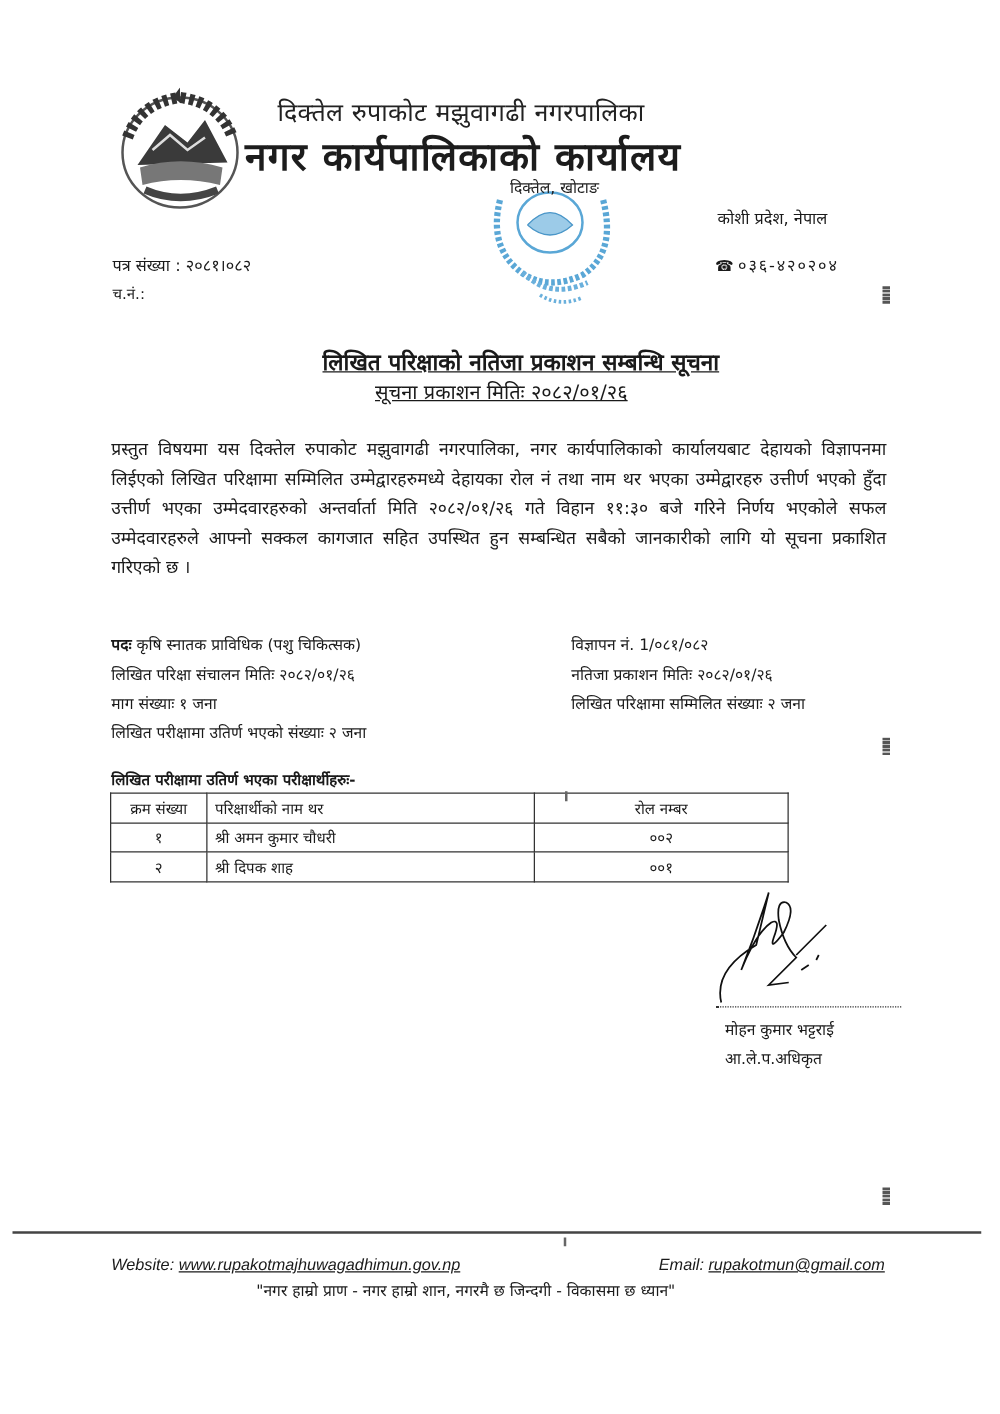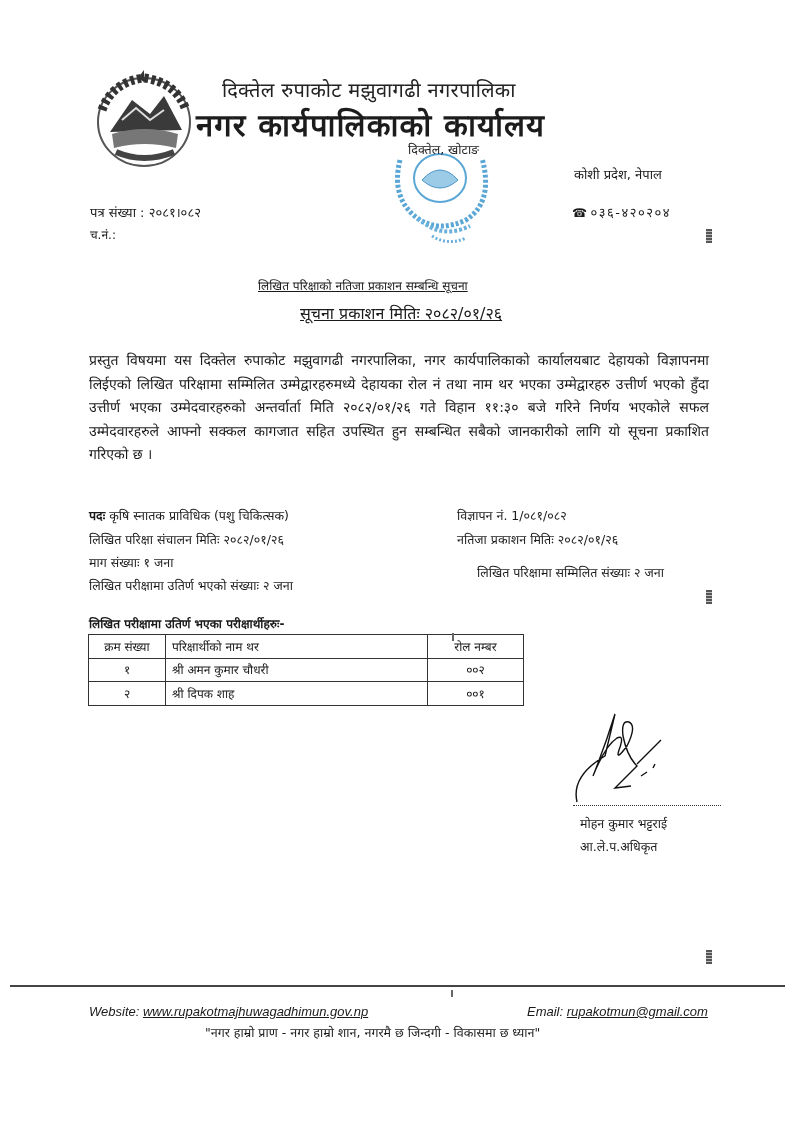--- a/index.html
+++ b/index.html
@@ -13,40 +13,40 @@
     .office-name { left: 196px; top: 103px; font-size: 31px; color: #1c1c1c; font-weight: bold; letter-spacing: 1px; }
     .place { left: 408px; top: 141px; font-size: 12.5px; color: #222; text-align: right; }
     .stamp { left: 370px; top: 140px; width: 140px; height: 115px; }
     .province { left: 574px; top: 165px; font-size: 13px; }
     .ref { left: 90px; top: 203px; font-size: 13px; }
     .chalani { left: 90px; top: 226px; font-size: 12px; }
     .phone { left: 572px; top: 203px; font-size: 13px; letter-spacing: 1.5px; }
     .phone-icon { display: inline-block; font-size: 12px; margin-right: 2px; }
 
     
-    .title1 { left: 258px; top: 277px; font-size: 12px; font-weight: normal; text-decoration: underline; }
+    .title1 { left: 258px; top: 277px; font-size: 18px; font-weight: bold; text-decoration: underline; }
     .title2 { left: 300px; top: 302px; font-size: 16px; font-weight: normal; text-decoration: underline; }
 
     
     .para { left: 89px; top: 349px; width: 620px; font-size: 14px; line-height: 23.5px; text-align: justify; white-space: normal; }
 
     
     .det { font-size: 12.5px; }
     .det .lbl { font-weight: bold; }
     .d-post { left: 89px; top: 507px; }
     .d-exam { left: 89px; top: 531px; }
     .d-demand { left: 89px; top: 554px; }
     .d-passed { left: 89px; top: 577px; }
     .d-ad { left: 457px; top: 507px; }
     .d-result { left: 457px; top: 531px; }
-    .d-appeared { left: 477px; top: 554px; margin-top: 10px; }
+    .d-appeared { left: 457px; top: 554px; }
 
     .tbl-title { left: 89px; top: 615px; font-size: 12px; font-weight: bold; }
 
-    table.results { position: absolute; left: 88px; top: 634px; width: 436px; border-collapse: collapse; font-size: 12px; }
+    table.results { position: absolute; left: 88px; top: 634px; width: 543px; border-collapse: collapse; font-size: 12px; }
     table.results th, table.results td { border: 1.2px solid #333; height: 23.5px; font-weight: normal; padding: 0 6px; }
     table.results .c1 { width: 77px; text-align: center; }
     table.results .c2 { width: 262px; text-align: left; }
     table.results .c3 { text-align: center; }
 
     
     .signature { left: 575px; top: 706px; width: 120px; height: 100px; }
     .sig-line { left: 573px; top: 805px; width: 148px; border-top: 1.5px dotted #333; height: 0; }
     .sig-name { left: 580px; top: 815px; font-size: 12.5px; }
     .sig-title { left: 580px; top: 838px; font-size: 12.5px; }

